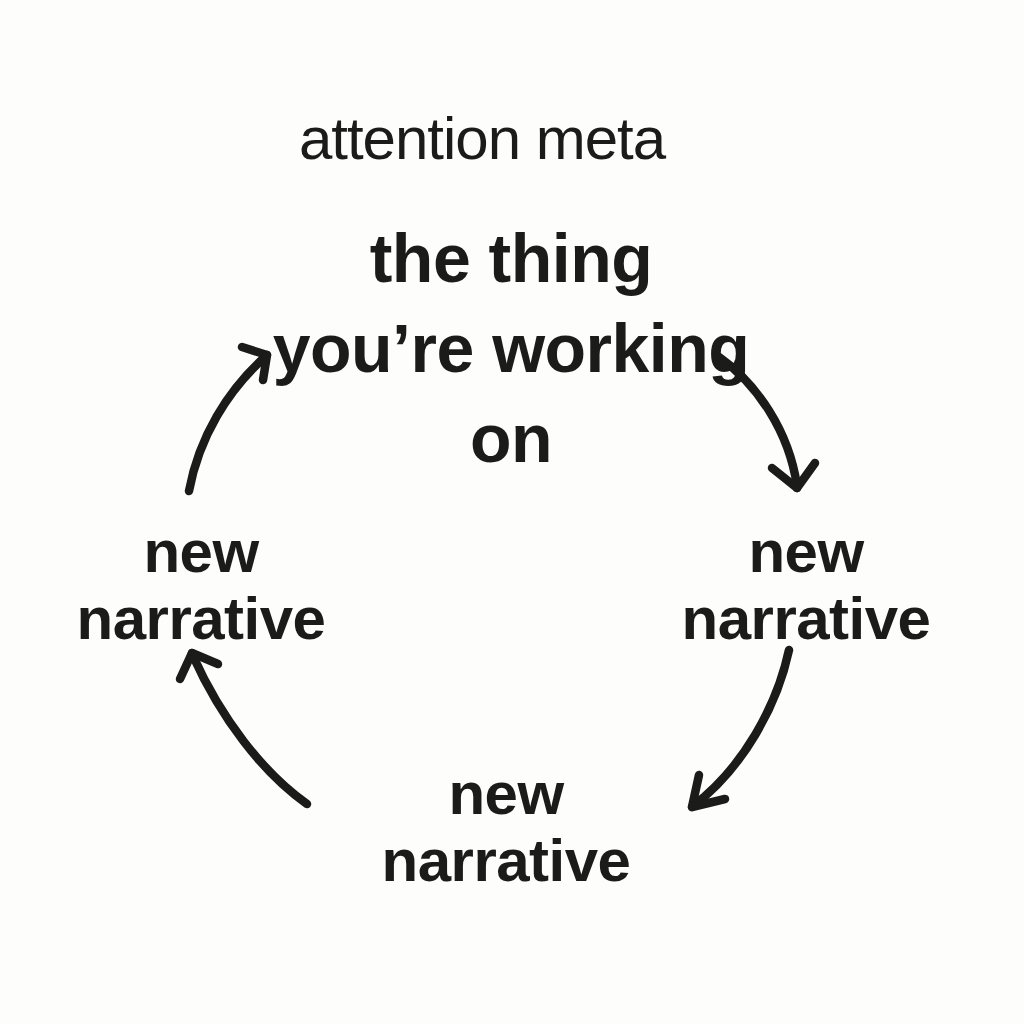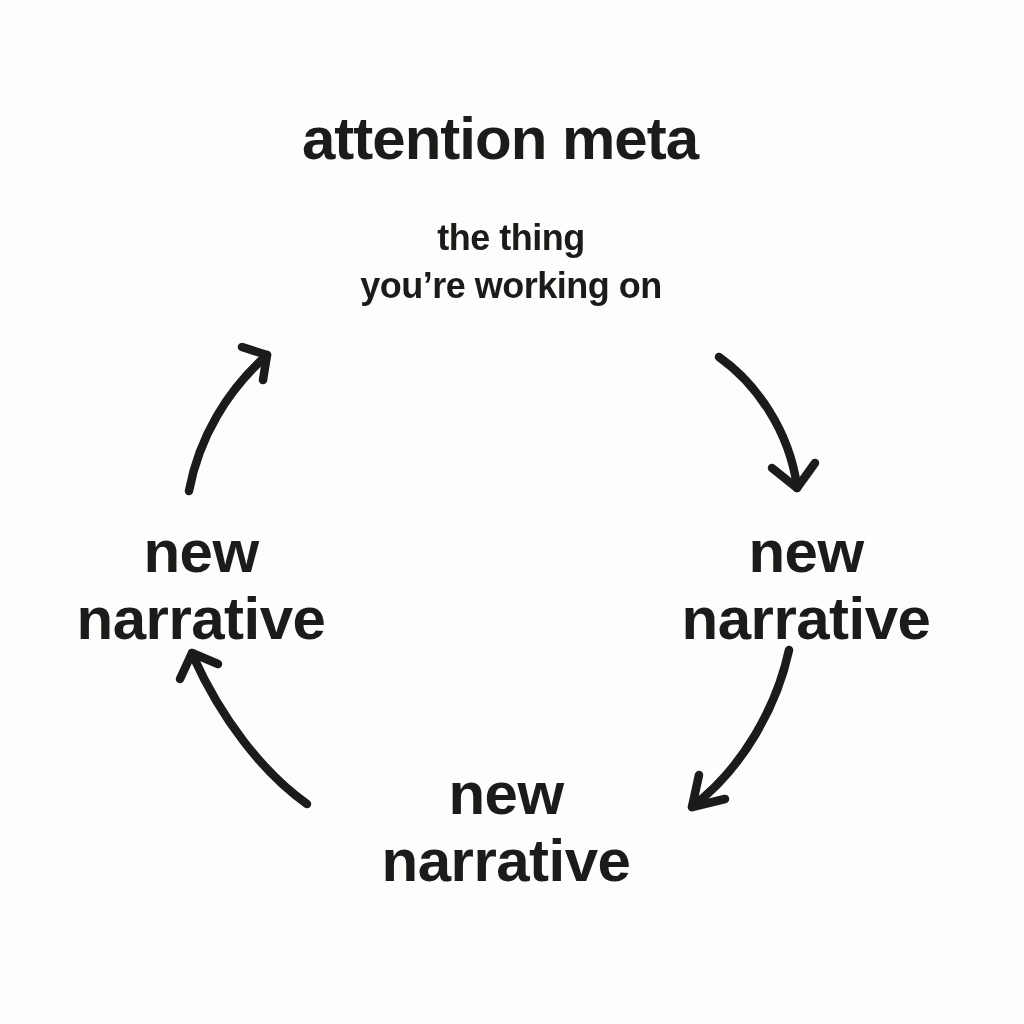--- a/index.html
+++ b/index.html
@@ -18,39 +18,39 @@
     color: var(--ink);
     position: relative;
   }
   .stage {
     position: absolute;
     inset: 0;
   }
   .title {
     position: absolute;
     top: 104px;
-    left: 500px;
+    left: 482px;
     transform: translateX(-50%);
     font-size: 60px;
-    font-weight: 700;
+    font-weight: 400;
     letter-spacing: -1px;
     white-space: nowrap;
   }
   .node {
     position: absolute;
     transform: translateX(-50%);
     font-weight: 700;
     text-align: center;
     white-space: pre-line;
     letter-spacing: -0.5px;
   }
   .node-top {
     top: 214px;
     left: 511px;
-    font-size: 36px;
+    font-size: 68px;
     line-height: 1.32;
   }
   .node-side {
     font-size: 60px;
     line-height: 1.12;
   }
   .node-right { top: 518px; left: 806px; }
   .node-left  { top: 518px; left: 201px; }
   .node-bottom{ top: 760px; left: 506px; }
   svg.arrows {

